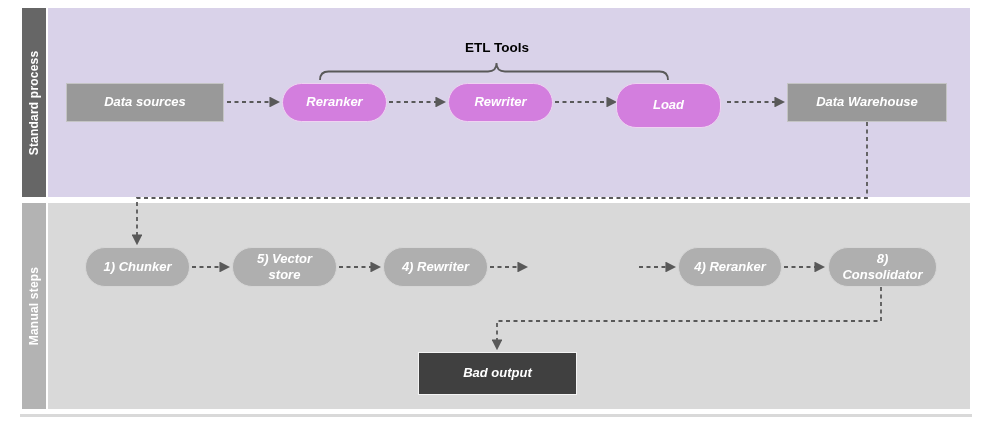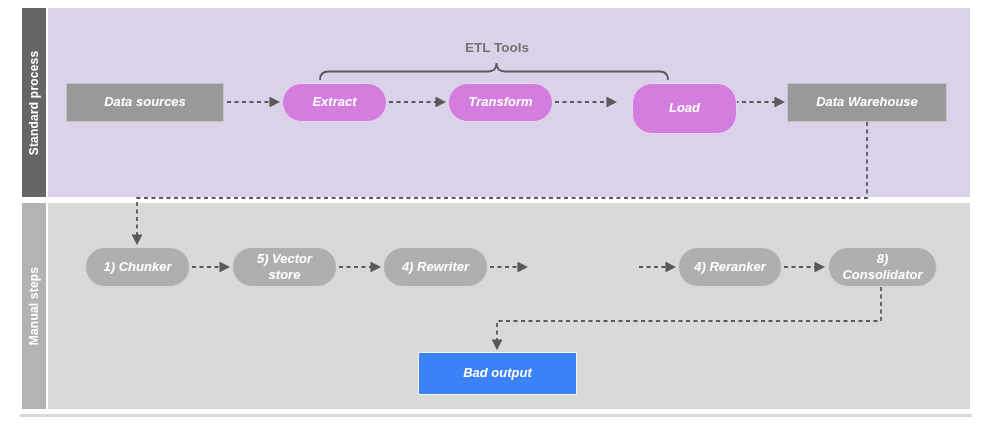--- a/index.html
+++ b/index.html
@@ -23,38 +23,38 @@
   
   .node{
     position:absolute;box-sizing:border-box;display:flex;align-items:center;justify-content:center;
     color:#ffffff;font-weight:bold;font-size:13px;line-height:1.25;text-align:center;
     padding:12px 10px;
     font-style:italic;
   }
   .rect-gray{background:#999999;border:1.5px solid #C4C4C4;}
   .pill-pink{background:#D37EDE;border:1.5px solid #EFD2F2;border-radius:20px;}
   .pill-gray{background:#AFAFAF;border:1.5px solid #D6D6D6;border-radius:20px;}
-  .rect-yellow{background:#3b82f6;border:1.5px solid #F4F4F4;}
+  .rect-yellow{background:#404040;border:1.5px solid #F4F4F4;}
   
   .n-data-sources{left:66px;top:83px;width:158px;height:39px;}
   .n-extract{left:282px;top:83px;width:105px;height:39px;}
   .n-transform{left:448px;top:83px;width:105px;height:39px;}
-  .n-load{left:632px;top:83px;width:105px;height:51px;}
+  .n-load{left:616px;top:83px;width:105px;height:45px;}
   .n-data-warehouse{left:787px;top:83px;width:160px;height:39px;}
   .n-chunker{left:85px;top:247px;width:105px;height:40px;}
   .n-vector-store{left:232px;top:247px;width:105px;height:40px;}
   .n-rewriter{left:383px;top:247px;width:105px;height:40px;}
   .n-retriever{left:530px;top:247px;width:107px;height:40px;}
   .n-reranker{left:678px;top:247px;width:104px;height:40px;}
   .n-consolidator{left:828px;top:247px;width:109px;height:40px;}
   .n-bad-output{left:418px;top:352px;width:159px;height:43px;}
   
   .etl-label{
     position:absolute;left:434px;top:40px;width:126px;text-align:center;
-    color:#737373;font-weight:bold;font-size:13.5px;
+    color:#000000;font-weight:bold;font-size:13.5px;
   }
   .overlay{position:absolute;left:0;top:0;pointer-events:none;}
   .divider{position:absolute;left:20px;top:414px;width:952px;height:3px;background:#D9D9D9;}
 </style>
 </head>
 <body>
 
 <div class="canvas">
 
   <div class="lane-header lane-header-top">
@@ -88,24 +88,24 @@
     </g>
     <path d="M320,80 Q320,71.5 328.5,71.5 L488,71.5 Q496.5,71.5 496.5,63 Q496.5,71.5 505,71.5 L659.5,71.5 Q668,71.5 668,80" fill="none" stroke="#595959" stroke-width="1.8"></path>
   </svg>
 
   <div class="etl-label">ETL Tools</div>
 
   <div class="node rect-gray n-data-sources">
     <span>Data sources</span>
   </div>
   <div class="node pill-pink n-extract">
-    <span>Extract</span>
+    <span>Reranker</span>
   </div>
   <div class="node pill-pink n-transform">
-    <span>Transform</span>
+    <span>Rewriter</span>
   </div>
   <div class="node pill-pink n-load">
     <span>Load</span>
   </div>
   <div class="node rect-gray n-data-warehouse">
     <span>Data Warehouse</span>
   </div>
 
   <div class="node pill-gray n-chunker">
     <span>1) Chunker</span>

